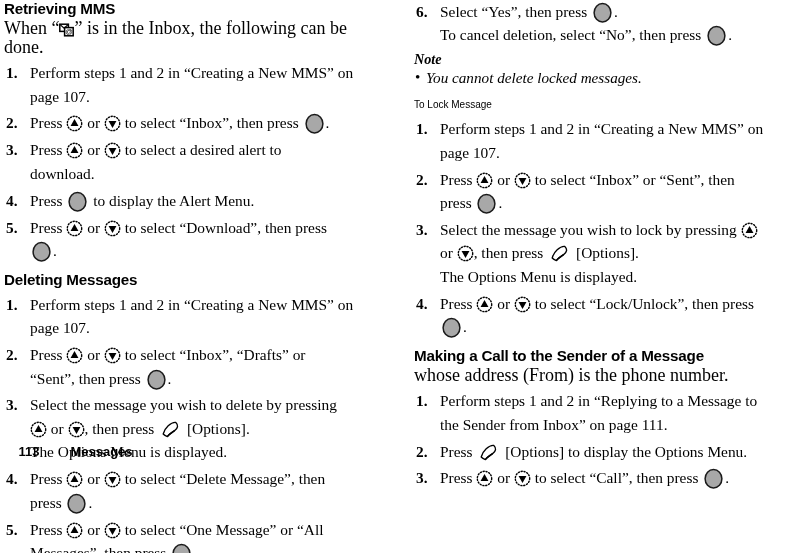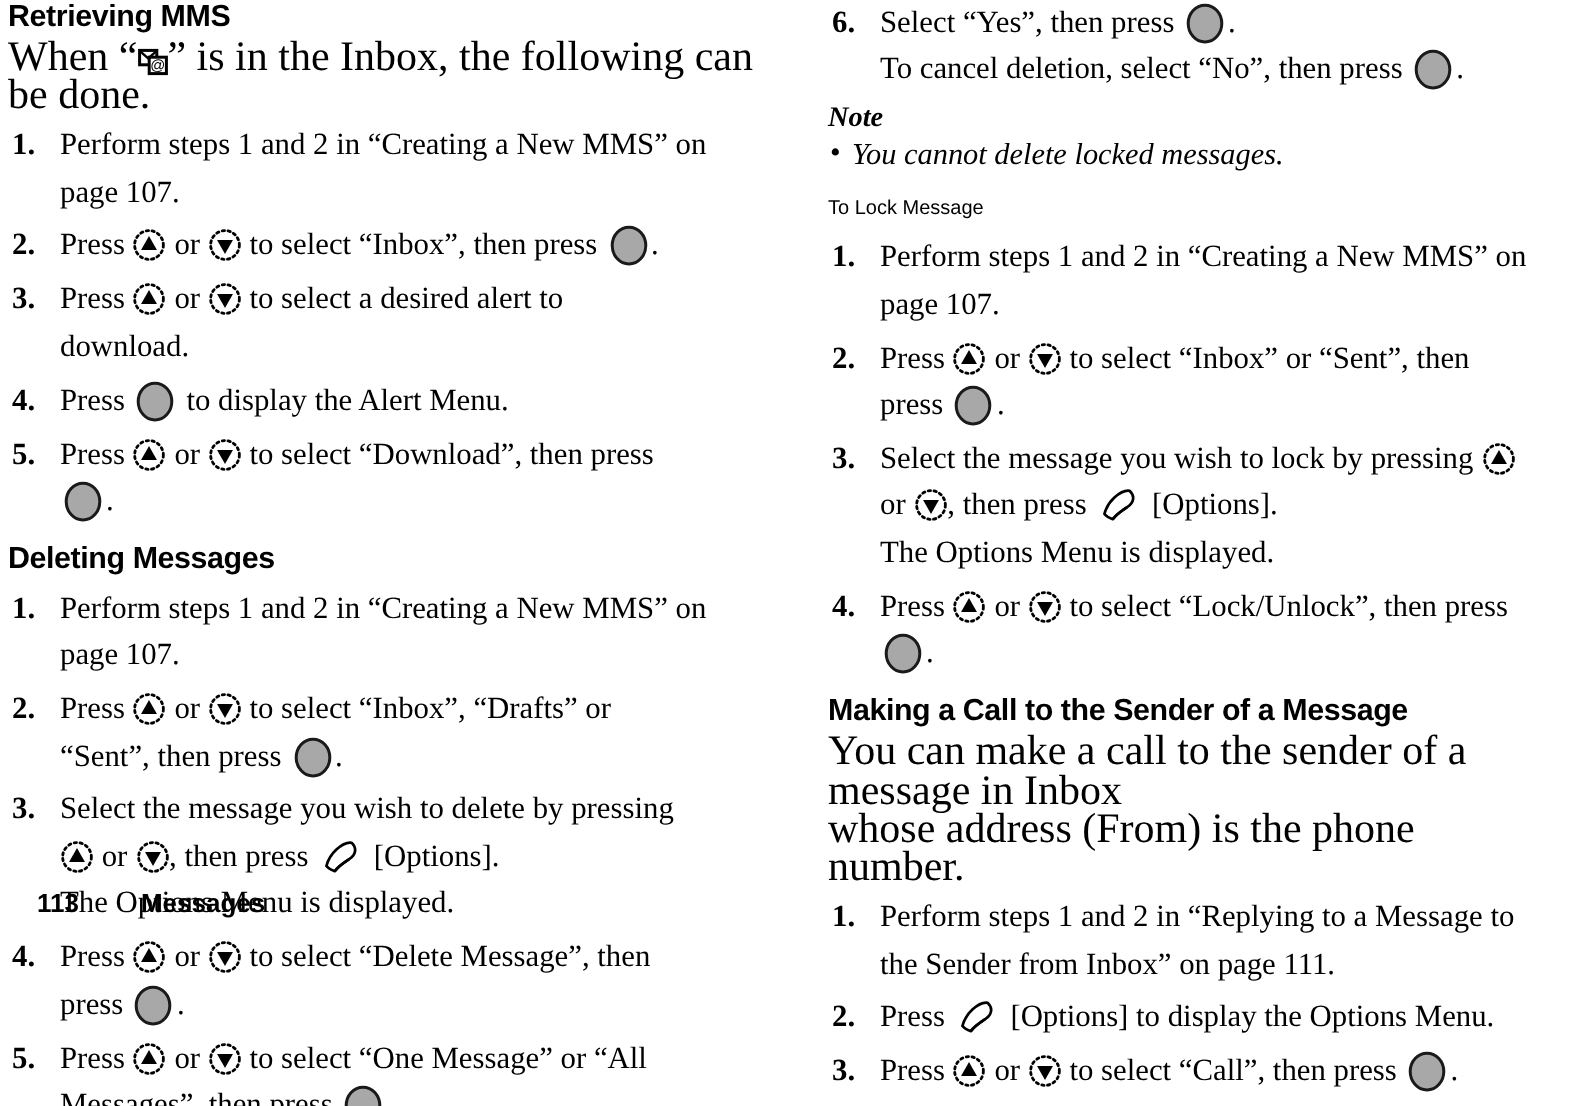--- a/index.html
+++ b/index.html
@@ -39,21 +39,21 @@
     font-family: "Liberation Serif", serif;
     font-weight: bold;
     font-style: italic;
     font-size: 14.2px;
     line-height: 16px;
     margin: 4px 0 0 0;
   }
 
   
   .intro {
-    font-size: 21px;
+    font-size: 18px;
     line-height: 19.3px;
     margin: 0;
   }
 
   
   ol.steps { list-style: none; margin: 0; padding: 0; }
   ol.steps > li {
     position: relative;
     padding-left: 26px;
     font-size: 15.4px;
@@ -293,21 +293,20 @@
           </svg><span> to select “Lock/Unlock”, then press</span>
         <span class="sub-line"><svg class="icon icon-select" viewBox="0 0 21 21">
               <use href="#def-select"></use>
             </svg><span>.</span></span>
       </li>
     </ol>
 
     <h2 class="h-section spaced">Making a Call to the Sender of a Message</h2>
 
     <p class="intro">
-      <span>You can make a call to the sender of a message in Inbox</span>
       <span class="sub-line">whose address (From) is the phone number.</span>
     </p>
 
     <ol class="steps">
       <li>
         <span class="num">1.</span>
         <span>Perform steps 1 and 2 in “Replying to a Message to</span>
         <span class="sub-line">the Sender from Inbox” on page 111.</span>
       </li>
       <li>

